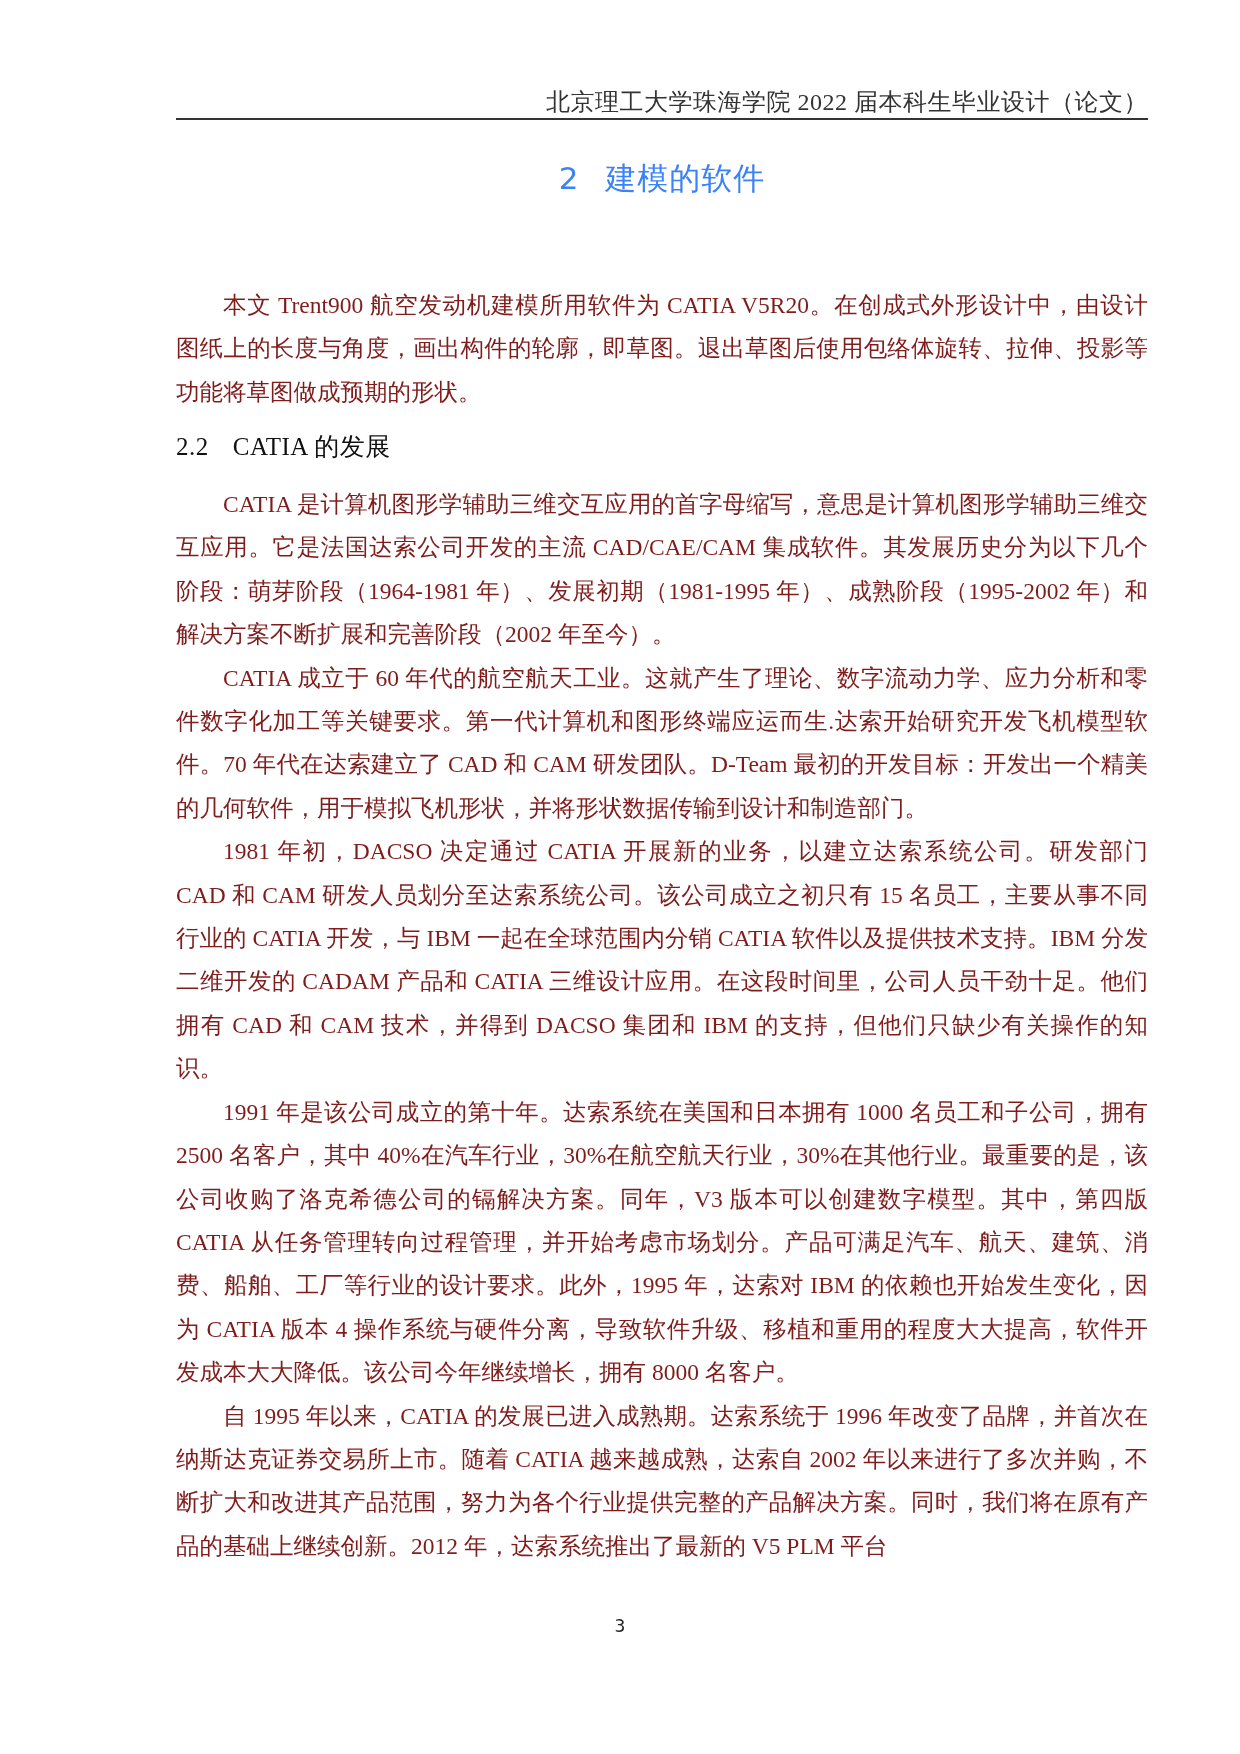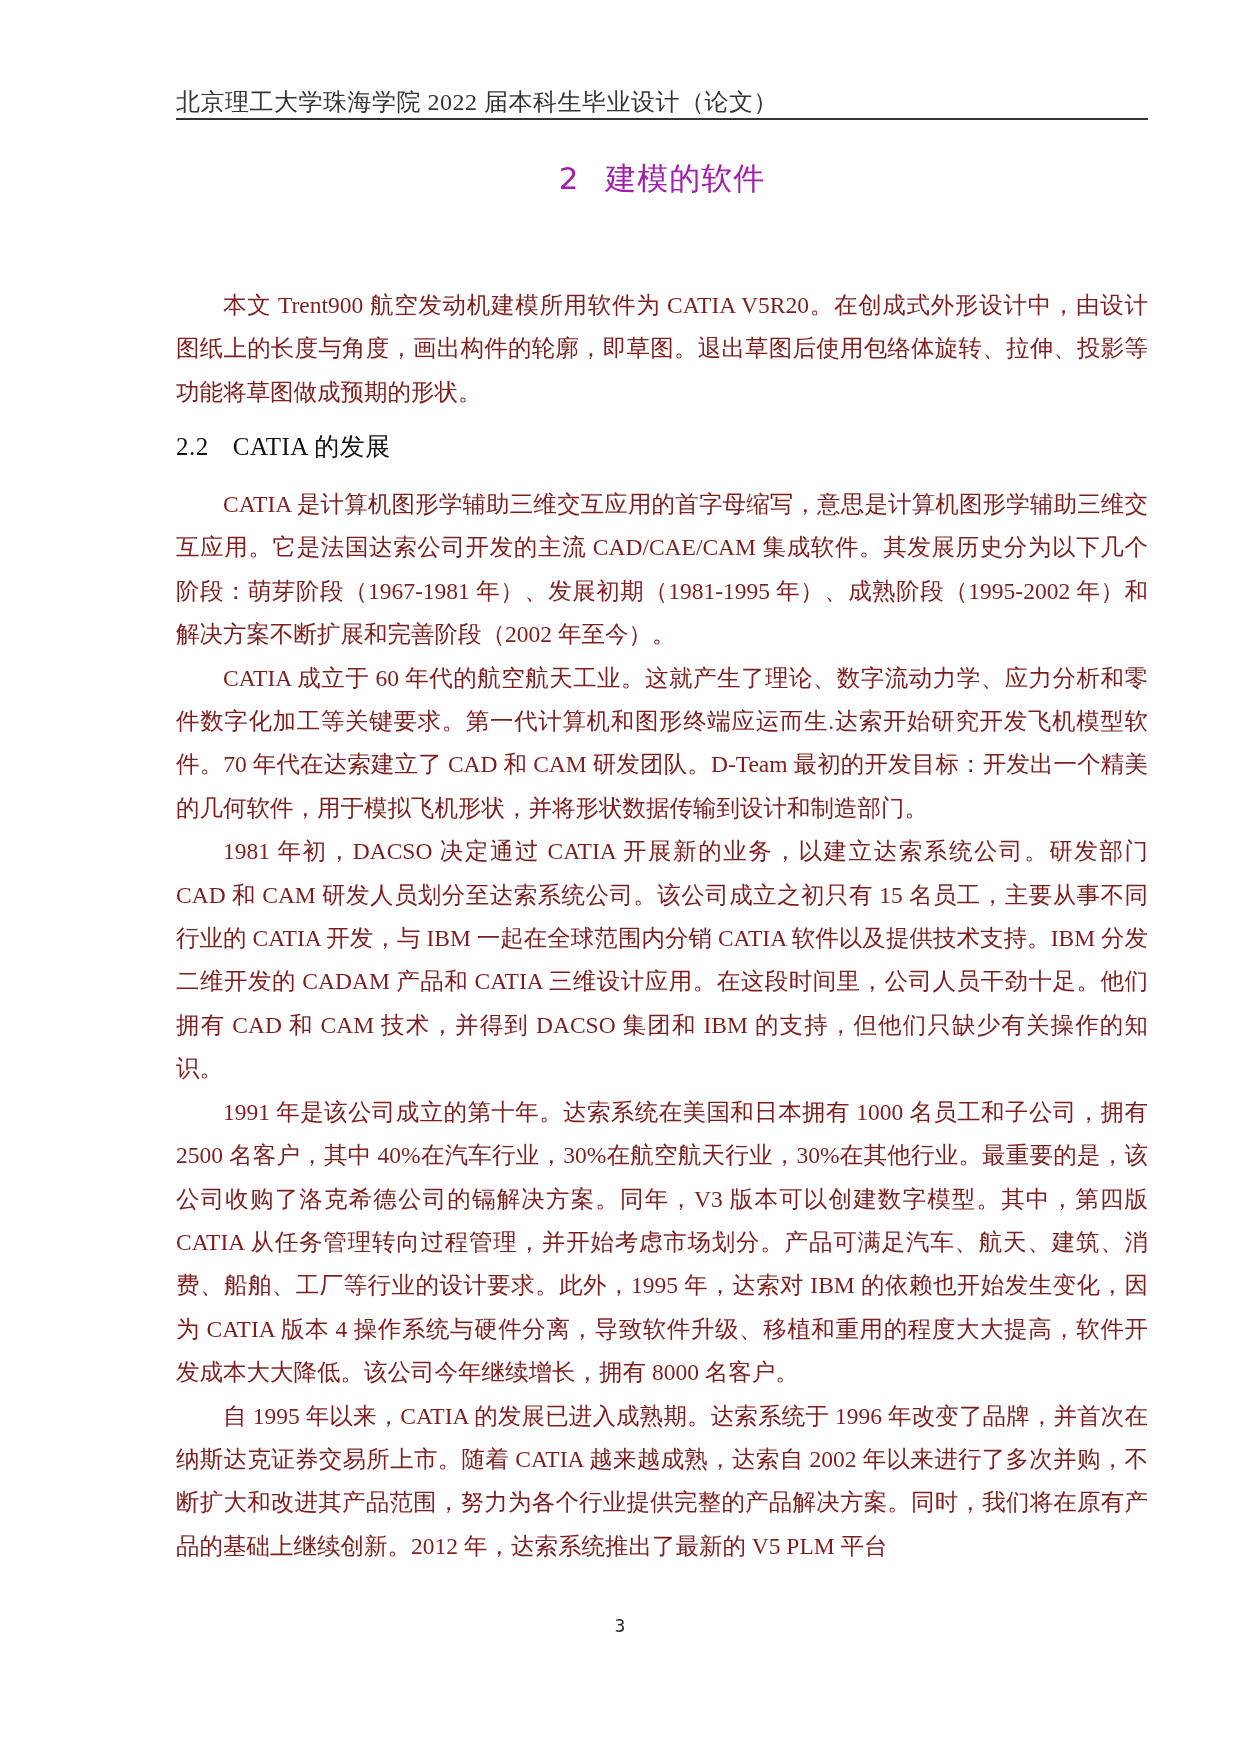--- a/index.html
+++ b/index.html
@@ -1,26 +1,26 @@
 <!DOCTYPE html>
 <html><head>
 <meta charset="utf-8">
 <style>
   html, body { margin: 0; padding: 0; background: #ffffff; }
   body { width: 1240px; height: 1754px; position: relative; overflow: hidden; color: #222; }
   .page { position: absolute; left: 0; top: 0; width: 1240px; height: 1754px; background: #fff; }
   .running-header {
     position: absolute; left: 176px; width: 972px; top: 86px;
-    text-align: left; font-family: "Liberation Serif", "DejaVu Serif", serif;
+    text-align: right; font-family: "Liberation Serif", "DejaVu Serif", serif;
     font-size: 24px; color: #333; letter-spacing: 0.5px;
   }
   .header-rule { position: absolute; left: 176px; width: 972px; top: 118px; height: 2px; background: #333; }
   .chapter-title {
     position: absolute; left: 176px; width: 972px; top: 158px; text-align: center;
-    font-family: "DejaVu Sans", sans-serif; font-size: 31px; color: #a21caf; letter-spacing: 1px;
+    font-family: "DejaVu Sans", sans-serif; font-size: 31px; color: #3b82f6; letter-spacing: 1px;
   }
   .chapter-title .num { margin-right: 26px; }
   .section-heading {
     position: absolute; left: 176px; font-family: "DejaVu Sans", sans-serif;
     font-size: 25px; color: #111; letter-spacing: 0.5px;
   }
   .section-heading .num { margin-right: 24px; }
   .body-block {
     position: absolute; left: 176px; width: 972px;
     font-family: "Liberation Serif", "DejaVu Serif", serif; font-size: 23.5px; color: #7f1d1d;
@@ -46,21 +46,21 @@
 
   <div class="body-block" style="top:284px;">
     <p class="para">本文 Trent900 航空发动机建模所用软件为 CATIA V5R20。在创成式外形设计中，由设计图纸上的长度与角度，画出构件的轮廓，即草图。退出草图后使用包络体旋转、拉伸、投影等功能将草图做成预期的形状。</p>
   </div>
 
   <div class="section-heading" style="top:430px;font-family:Liberation Serif, serif;">
     <span class="num">2.2</span><span>CATIA 的发展</span>
   </div>
 
   <div class="body-block" style="top:483px;">
-    <p class="para">CATIA 是计算机图形学辅助三维交互应用的首字母缩写，意思是计算机图形学辅助三维交互应用。它是法国达索公司开发的主流 CAD/CAE/CAM 集成软件。其发展历史分为以下几个阶段：萌芽阶段（1967-1981 年）、发展初期（1981-1995 年）、成熟阶段（1995-2002 年）和解决方案不断扩展和完善阶段（2002 年至今）。</p>
+    <p class="para">CATIA 是计算机图形学辅助三维交互应用的首字母缩写，意思是计算机图形学辅助三维交互应用。它是法国达索公司开发的主流 CAD/CAE/CAM 集成软件。其发展历史分为以下几个阶段：萌芽阶段（1964-1981 年）、发展初期（1981-1995 年）、成熟阶段（1995-2002 年）和解决方案不断扩展和完善阶段（2002 年至今）。</p>
     <p class="para">CATIA 成立于 60 年代的航空航天工业。这就产生了理论、数字流动力学、应力分析和零件数字化加工等关键要求。第一代计算机和图形终端应运而生.达索开始研究开发飞机模型软件。70 年代在达索建立了 CAD 和 CAM 研发团队。D-Team 最初的开发目标：开发出一个精美的几何软件，用于模拟飞机形状，并将形状数据传输到设计和制造部门。</p>
     <p class="para">1981 年初，DACSO 决定通过 CATIA 开展新的业务，以建立达索系统公司。研发部门 CAD 和 CAM 研发人员划分至达索系统公司。该公司成立之初只有 15 名员工，主要从事不同行业的 CATIA 开发，与 IBM 一起在全球范围内分销 CATIA 软件以及提供技术支持。IBM 分发二维开发的 CADAM 产品和 CATIA 三维设计应用。在这段时间里，公司人员干劲十足。他们拥有 CAD 和 CAM 技术，并得到 DACSO 集团和 IBM 的支持，但他们只缺少有关操作的知识。</p>
     <p class="para">1991 年是该公司成立的第十年。达索系统在美国和日本拥有 1000 名员工和子公司，拥有 2500 名客户，其中 40%在汽车行业，30%在航空航天行业，30%在其他行业。最重要的是，该公司收购了洛克希德公司的镉解决方案。同年，V3 版本可以创建数字模型。其中，第四版 CATIA 从任务管理转向过程管理，并开始考虑市场划分。产品可满足汽车、航天、建筑、消费、船舶、工厂等行业的设计要求。此外，1995 年，达索对 IBM 的依赖也开始发生变化，因为 CATIA 版本 4 操作系统与硬件分离，导致软件升级、移植和重用的程度大大提高，软件开发成本大大降低。该公司今年继续增长，拥有 8000 名客户。</p>
     <p class="para">自 1995 年以来，CATIA 的发展已进入成熟期。达索系统于 1996 年改变了品牌，并首次在纳斯达克证券交易所上市。随着 CATIA 越来越成熟，达索自 2002 年以来进行了多次并购，不断扩大和改进其产品范围，努力为各个行业提供完整的产品解决方案。同时，我们将在原有产品的基础上继续创新。2012 年，达索系统推出了最新的 V5 PLM 平台</p>
   </div>
 
   <div class="page-number">3</div>
 
 </div>
 

